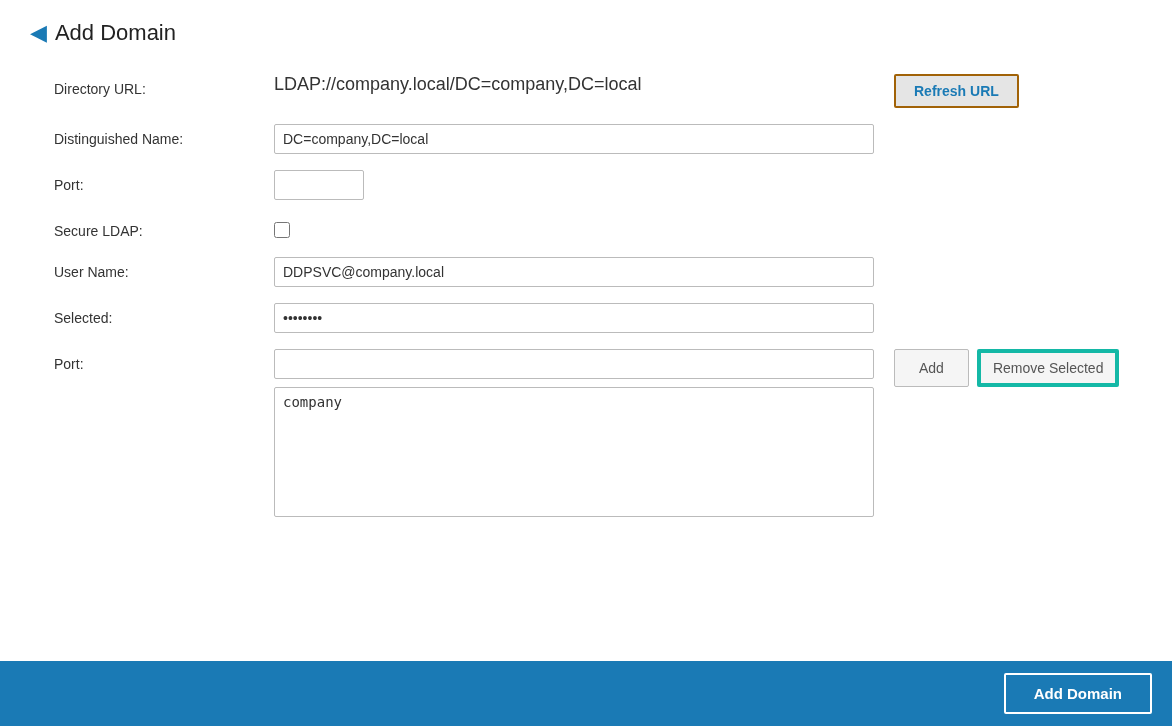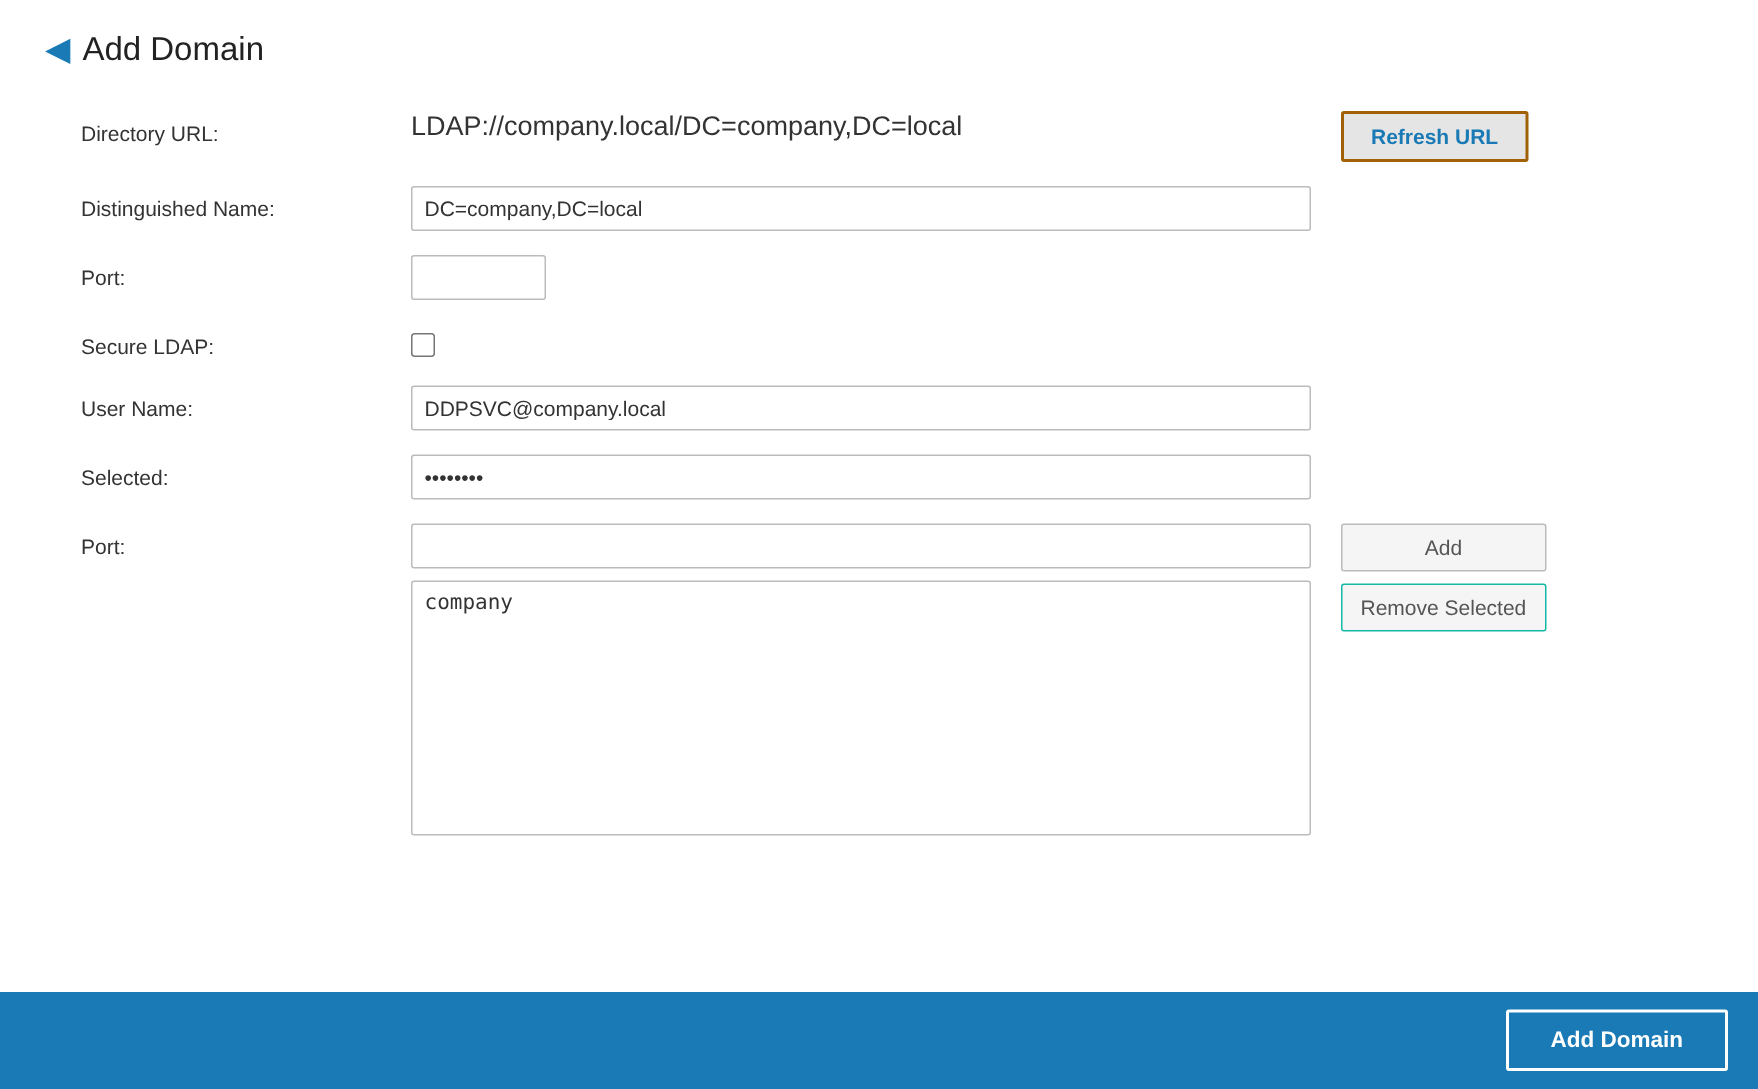--- a/index.html
+++ b/index.html
@@ -83,21 +83,21 @@
       background: #f5f5f5;
       border: 1px solid #bbb;
       color: #555;
       font-size: 14px;
       cursor: pointer;
       border-radius: 2px;
     }
     .btn-remove {
       padding: 7px 12px;
       background: #f5f5f5;
-      border: 1px solid #14b8a6;
+      border: 4px solid #14b8a6;
       color: #555;
       font-size: 14px;
       cursor: pointer;
       border-radius: 2px;
       white-space: nowrap;
     }
     .checkbox-input {
       width: 16px;
       height: 16px;
       margin-top: 6px;
@@ -110,32 +110,31 @@
     .alias-section {
       flex: 1;
       max-width: 600px;
     }
     .alias-list-area {
       position: relative;
       margin-top: 8px;
     }
     .alias-textarea {
       width: 100%;
-      height: 170px;
+      height: 130px;
       border: 1px solid #bbb;
       border-radius: 2px;
       font-size: 14px;
       padding: 6px 8px;
       resize: none;
       color: #333;
       outline: none;
     }
     .alias-side-btns {
       display: flex;
-      flex-direction: column;
       gap: 8px;
       margin-left: 20px;
       margin-top: 0;
     }
     .directory-url-text {
       padding-top: 7px;
       font-size: 18px;
       color: #333;
     }
     .bottom-bar {

